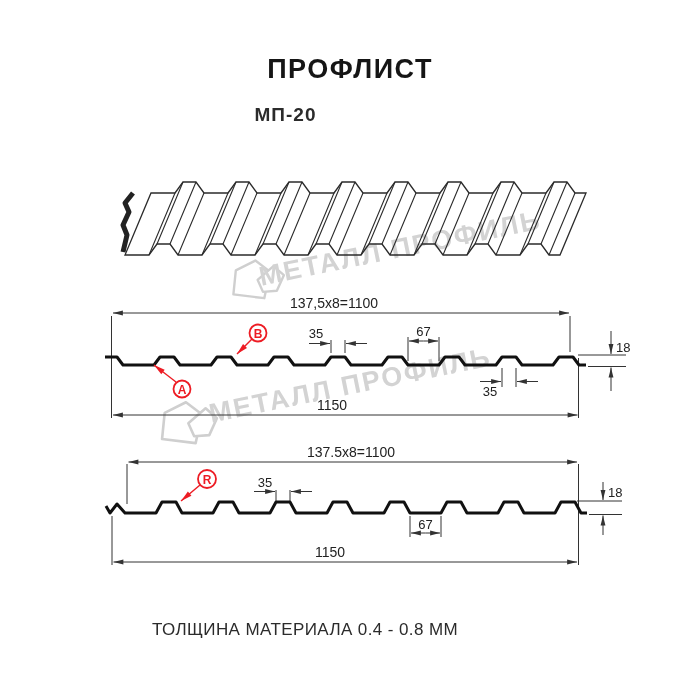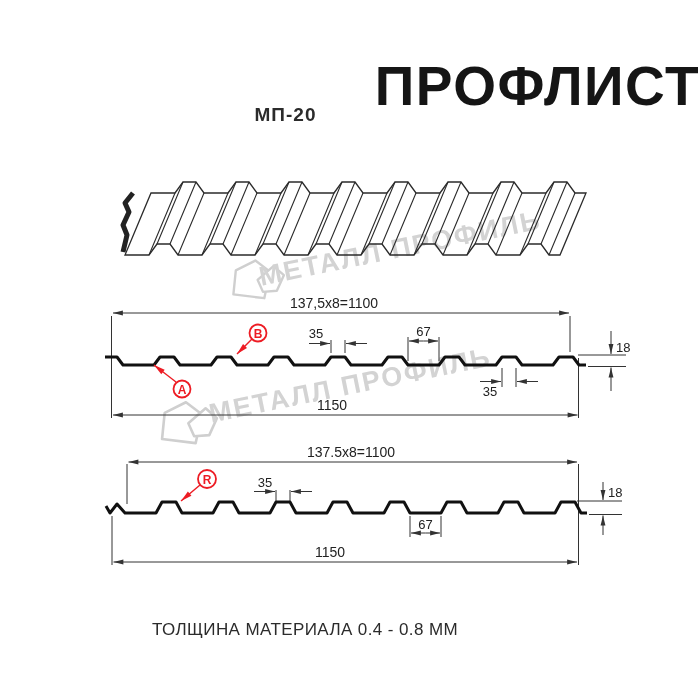--- a/index.html
+++ b/index.html
@@ -1,22 +1,22 @@
 <!DOCTYPE html>
 <html><head>
 <meta charset="utf-8">
 <style>
   html,body{margin:0;padding:0;}
   body{
     width:700px;height:700px;position:relative;background:#ffffff;
     font-family:"Liberation Sans", sans-serif;overflow:hidden;
   }
   .title{
-    position:absolute;top:54px;left:0;width:700px;text-align:right;
-    font-size:55px;font-weight:800;letter-spacing:1.5px;color:#151515;
+    position:absolute;top:54px;left:0;width:700px;text-align:center;
+    font-size:27px;font-weight:800;letter-spacing:1.5px;color:#151515;
   }
   .subtitle{
     position:absolute;top:104px;left:0;width:571px;text-align:center;
     font-size:19px;font-weight:600;letter-spacing:1px;color:#2b2b2b;
   }
   .footer{
     position:absolute;top:620px;left:0;width:610px;text-align:center;
     font-size:17px;font-weight:500;letter-spacing:0.4px;color:#2b2b2b;
   }
   svg{position:absolute;top:0;left:0;font-family:"Liberation Sans", sans-serif;}

